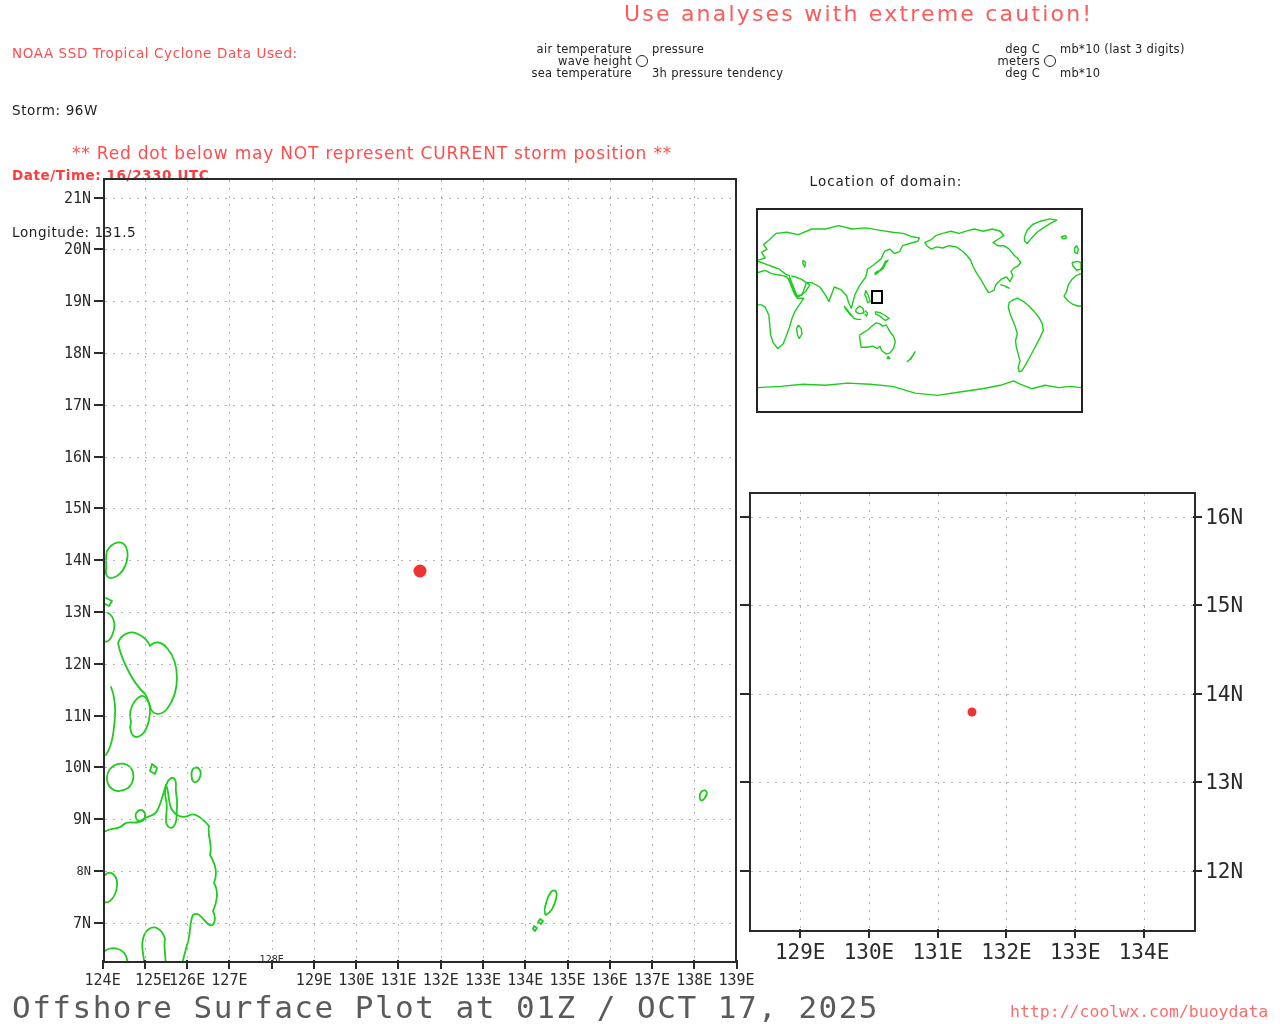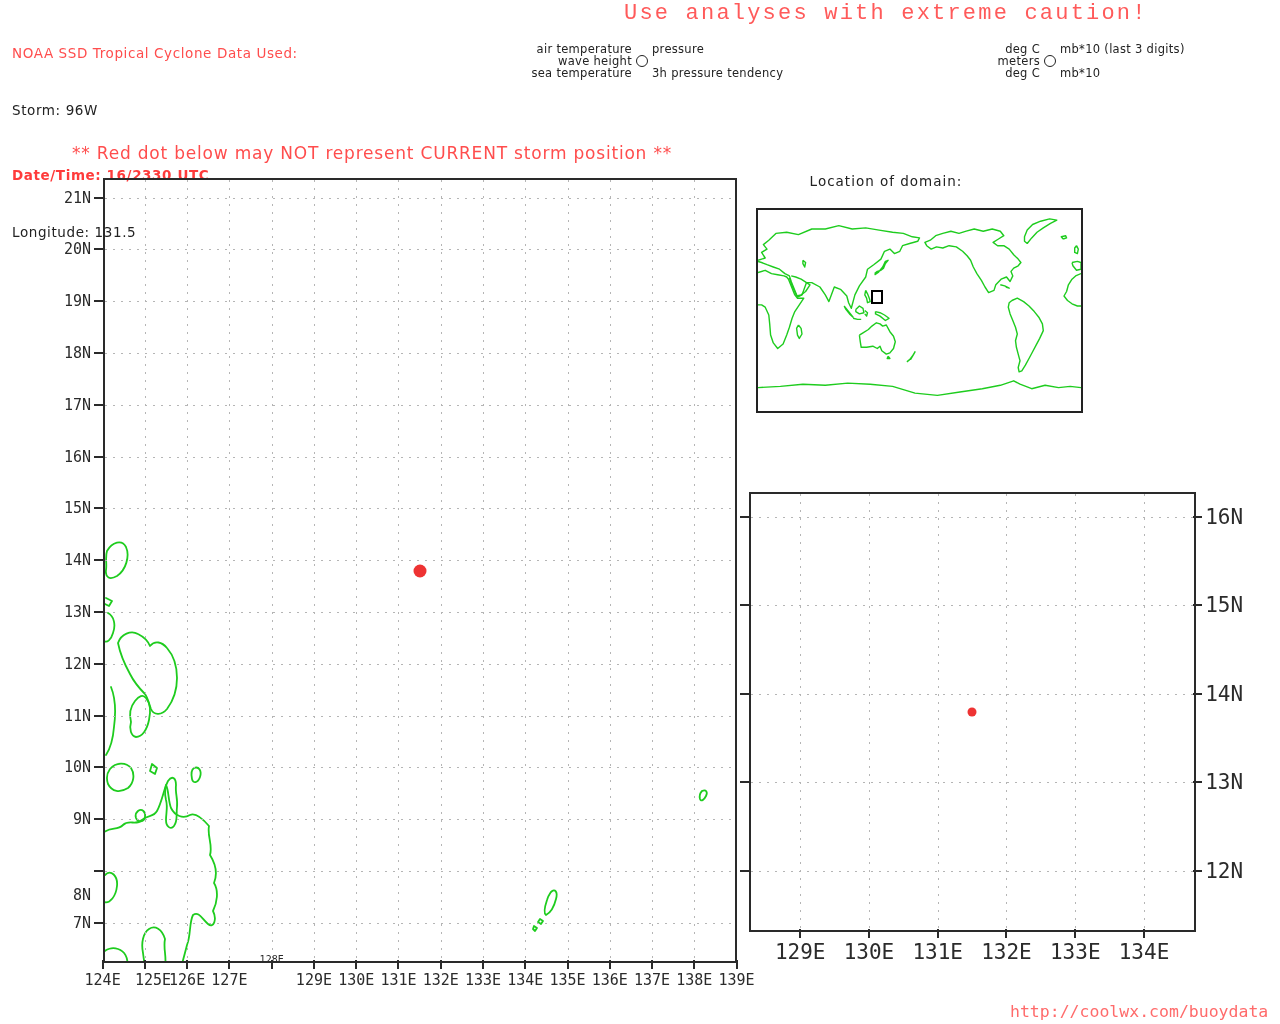--- a/index.html
+++ b/index.html
@@ -4,21 +4,21 @@
 <style>
   html,body{margin:0;padding:0;background:#fff;}
   #canvas{position:relative;width:1280px;height:1024px;background:#fff;overflow:hidden;
           font-family:"DejaVu Sans",sans-serif;}
   .abs{position:absolute;}
   
   #info{left:12px;top:6px;font-size:13.5px;letter-spacing:.6px;line-height:19px;color:#222;white-space:pre;}
   .red{color:#ff4d4d;}
   .redbold{color:#ff3b3b;font-weight:bold;margin-top:8px;}
   
-  #caution{left:624px;top:1px;font-size:22px;letter-spacing:2.2px;color:#ff5a5a;white-space:nowrap;font-family:Liberation Mono, monospace;}
+  #caution{left:624px;top:1px;font-size:22px;letter-spacing:2.2px;color:#ff5a5a;white-space:nowrap;}
   
   .leg{font-size:11.5px;color:#222;white-space:nowrap;letter-spacing:.3px;}
   .ra{transform:translate(-100%,-50%);}
   .la{transform:translate(0,-50%);}
   .legcirc{width:10px;height:10px;border:1.6px solid #222;border-radius:50%;
            transform:translate(-50%,-50%);background:#fff;}
   
   #warnnote{left:372px;top:143px;transform:translateX(-50%);font-size:17px;letter-spacing:.8px;
             color:#ff4d4d;white-space:nowrap;}
   
@@ -147,21 +147,21 @@
       <div class="maplabel" style="left: -14px; top: 432.015px; transform: translate(-100%, -50%); font-size: 15px;">13N</div>
       <div class="tick" style="left: -11.4px; top: 482.805px; width: 9px; height: 2px;"></div>
       <div class="maplabel" style="left: -14px; top: 483.805px; transform: translate(-100%, -50%); font-size: 15px;">12N</div>
       <div class="tick" style="left: -11.4px; top: 534.595px; width: 9px; height: 2px;"></div>
       <div class="maplabel" style="left: -14px; top: 535.595px; transform: translate(-100%, -50%); font-size: 15px;">11N</div>
       <div class="tick" style="left: -11.4px; top: 586.385px; width: 9px; height: 2px;"></div>
       <div class="maplabel" style="left: -14px; top: 587.385px; transform: translate(-100%, -50%); font-size: 15px;">10N</div>
       <div class="tick" style="left: -11.4px; top: 638.175px; width: 9px; height: 2px;"></div>
       <div class="maplabel" style="left: -14px; top: 639.175px; transform: translate(-100%, -50%); font-size: 15px;">9N</div>
       <div class="tick" style="left: -11.4px; top: 689.965px; width: 9px; height: 2px;"></div>
-      <div class="maplabel" style="left: -14px; top: 690.965px; transform: translate(-100%, -50%); font-size: 15px; margin-top: 24px;">8N</div>
+      <div class="maplabel" style="left: -14px; top: 690.965px; transform: translate(-100%, -50%); font-size: 12px;">8N</div>
       <div class="tick" style="left: -11.4px; top: 741.755px; width: 9px; height: 2px;"></div>
       <div class="maplabel" style="left: -14px; top: 742.755px; transform: translate(-100%, -50%); font-size: 15px;">7N</div>
       <div class="tick" style="left: -3.4px; top: 780.2px; width: 2px; height: 9px;"></div>
       <div class="maplabel" style="left: -2.4px; top: 791.2px; transform: translate(-50%, 0px); font-size: 15px;">124E</div>
       <div class="tick" style="left: 38.867px; top: 780.2px; width: 2px; height: 9px;"></div>
       <div class="maplabel" style="left: 48px; top: 791.2px; transform: translate(-50%, 0px); font-size: 15px;">125E</div>
       <div class="tick" style="left: 81.134px; top: 780.2px; width: 2px; height: 9px;"></div>
       <div class="maplabel" style="left: 82.134px; top: 791.2px; transform: translate(-50%, 0px); font-size: 15px;">126E</div>
       <div class="tick" style="left: 123.401px; top: 780.2px; width: 2px; height: 9px;"></div>
       <div class="maplabel" style="left: 124.401px; top: 791.2px; transform: translate(-50%, 0px); font-size: 15px;">127E</div>
@@ -260,15 +260,16 @@
       <div class="maplabel" style="left: 186.717px; top: 446.2px; transform: translate(-50%, 0px); font-size: 21px;">131E</div>
       <div class="tick" style="left: 254.487px; top: 435.2px; width: 2px; height: 9px;"></div>
       <div class="maplabel" style="left: 255.487px; top: 446.2px; transform: translate(-50%, 0px); font-size: 21px;">132E</div>
       <div class="tick" style="left: 323.257px; top: 435.2px; width: 2px; height: 9px;"></div>
       <div class="maplabel" style="left: 324.257px; top: 446.2px; transform: translate(-50%, 0px); font-size: 21px;">133E</div>
       <div class="tick" style="left: 392.027px; top: 435.2px; width: 2px; height: 9px;"></div>
       <div class="maplabel" style="left: 393.027px; top: 446.2px; transform: translate(-50%, 0px); font-size: 21px;">134E</div>
       <div class="stormdot" style="left: 221.102px; top: 217.611px; width: 9px; height: 9px; background: rgb(238, 51, 51);"></div>
     </div>
 
+  <div id="foottitle" class="abs">Offshore Surface Plot at 01Z / OCT 17, 2025</div>
   <div id="footurl" class="abs">http://coolwx.com/buoydata</div>
 
 </div>
 
 </body></html>

